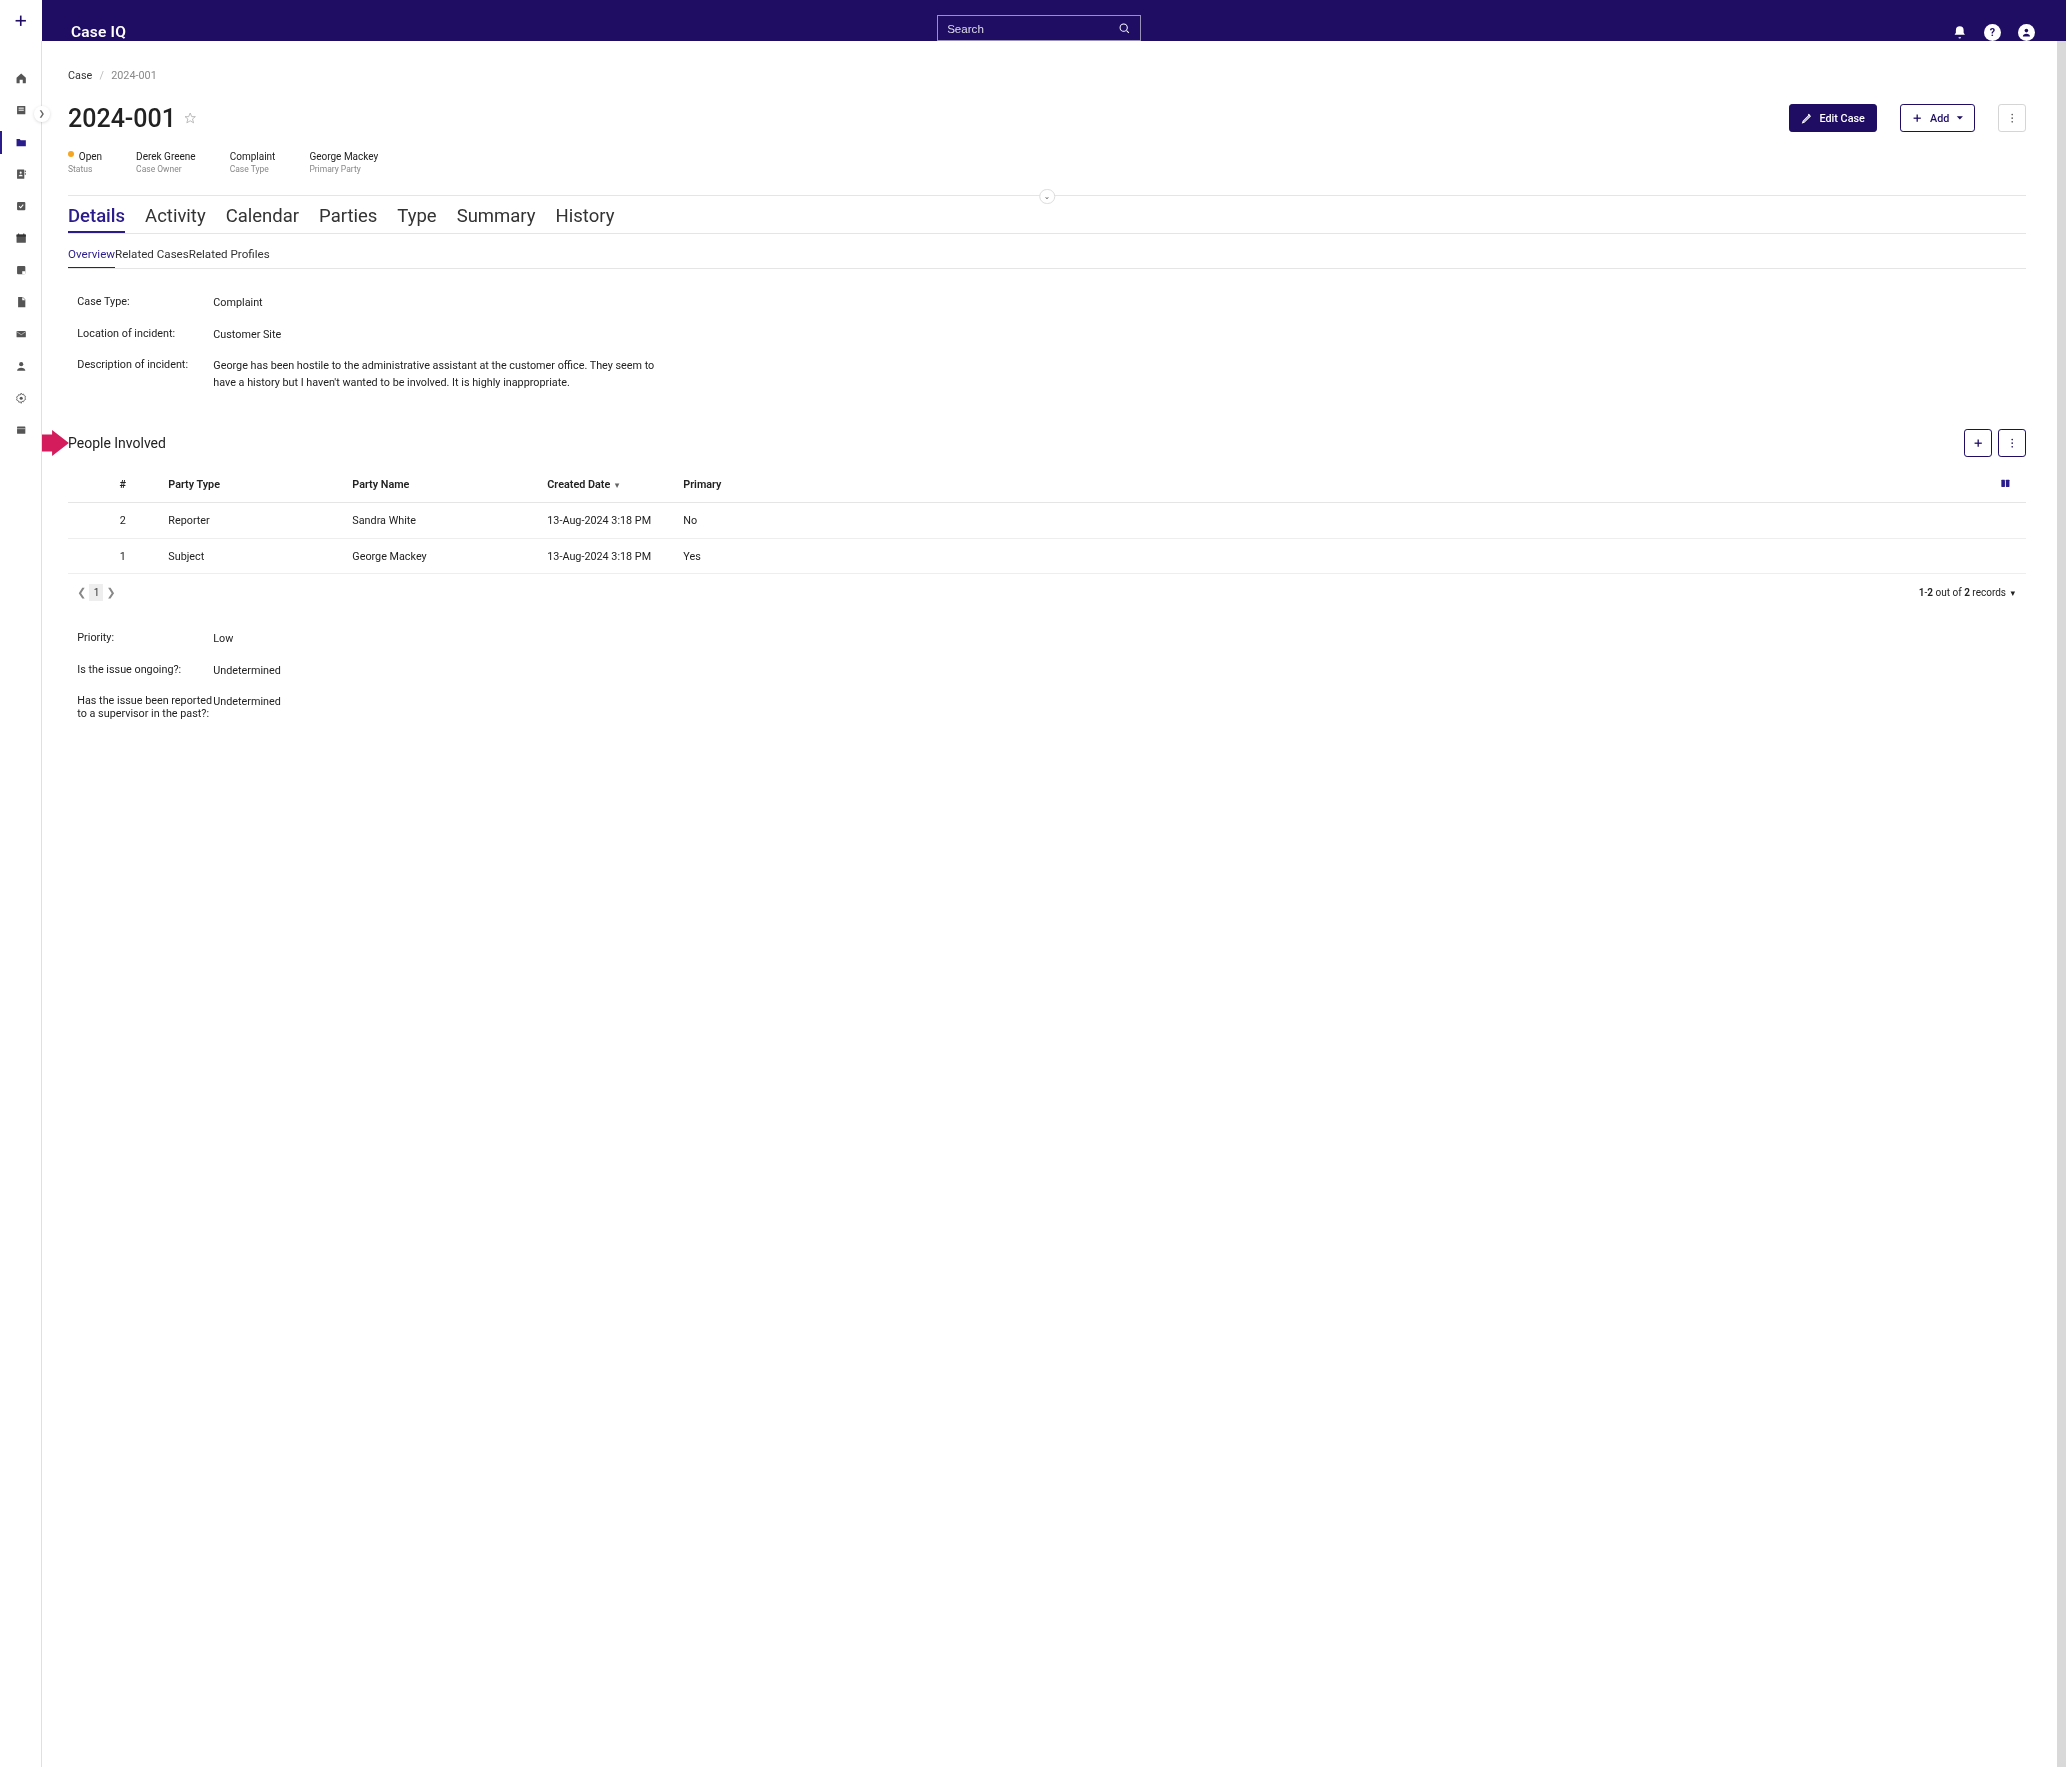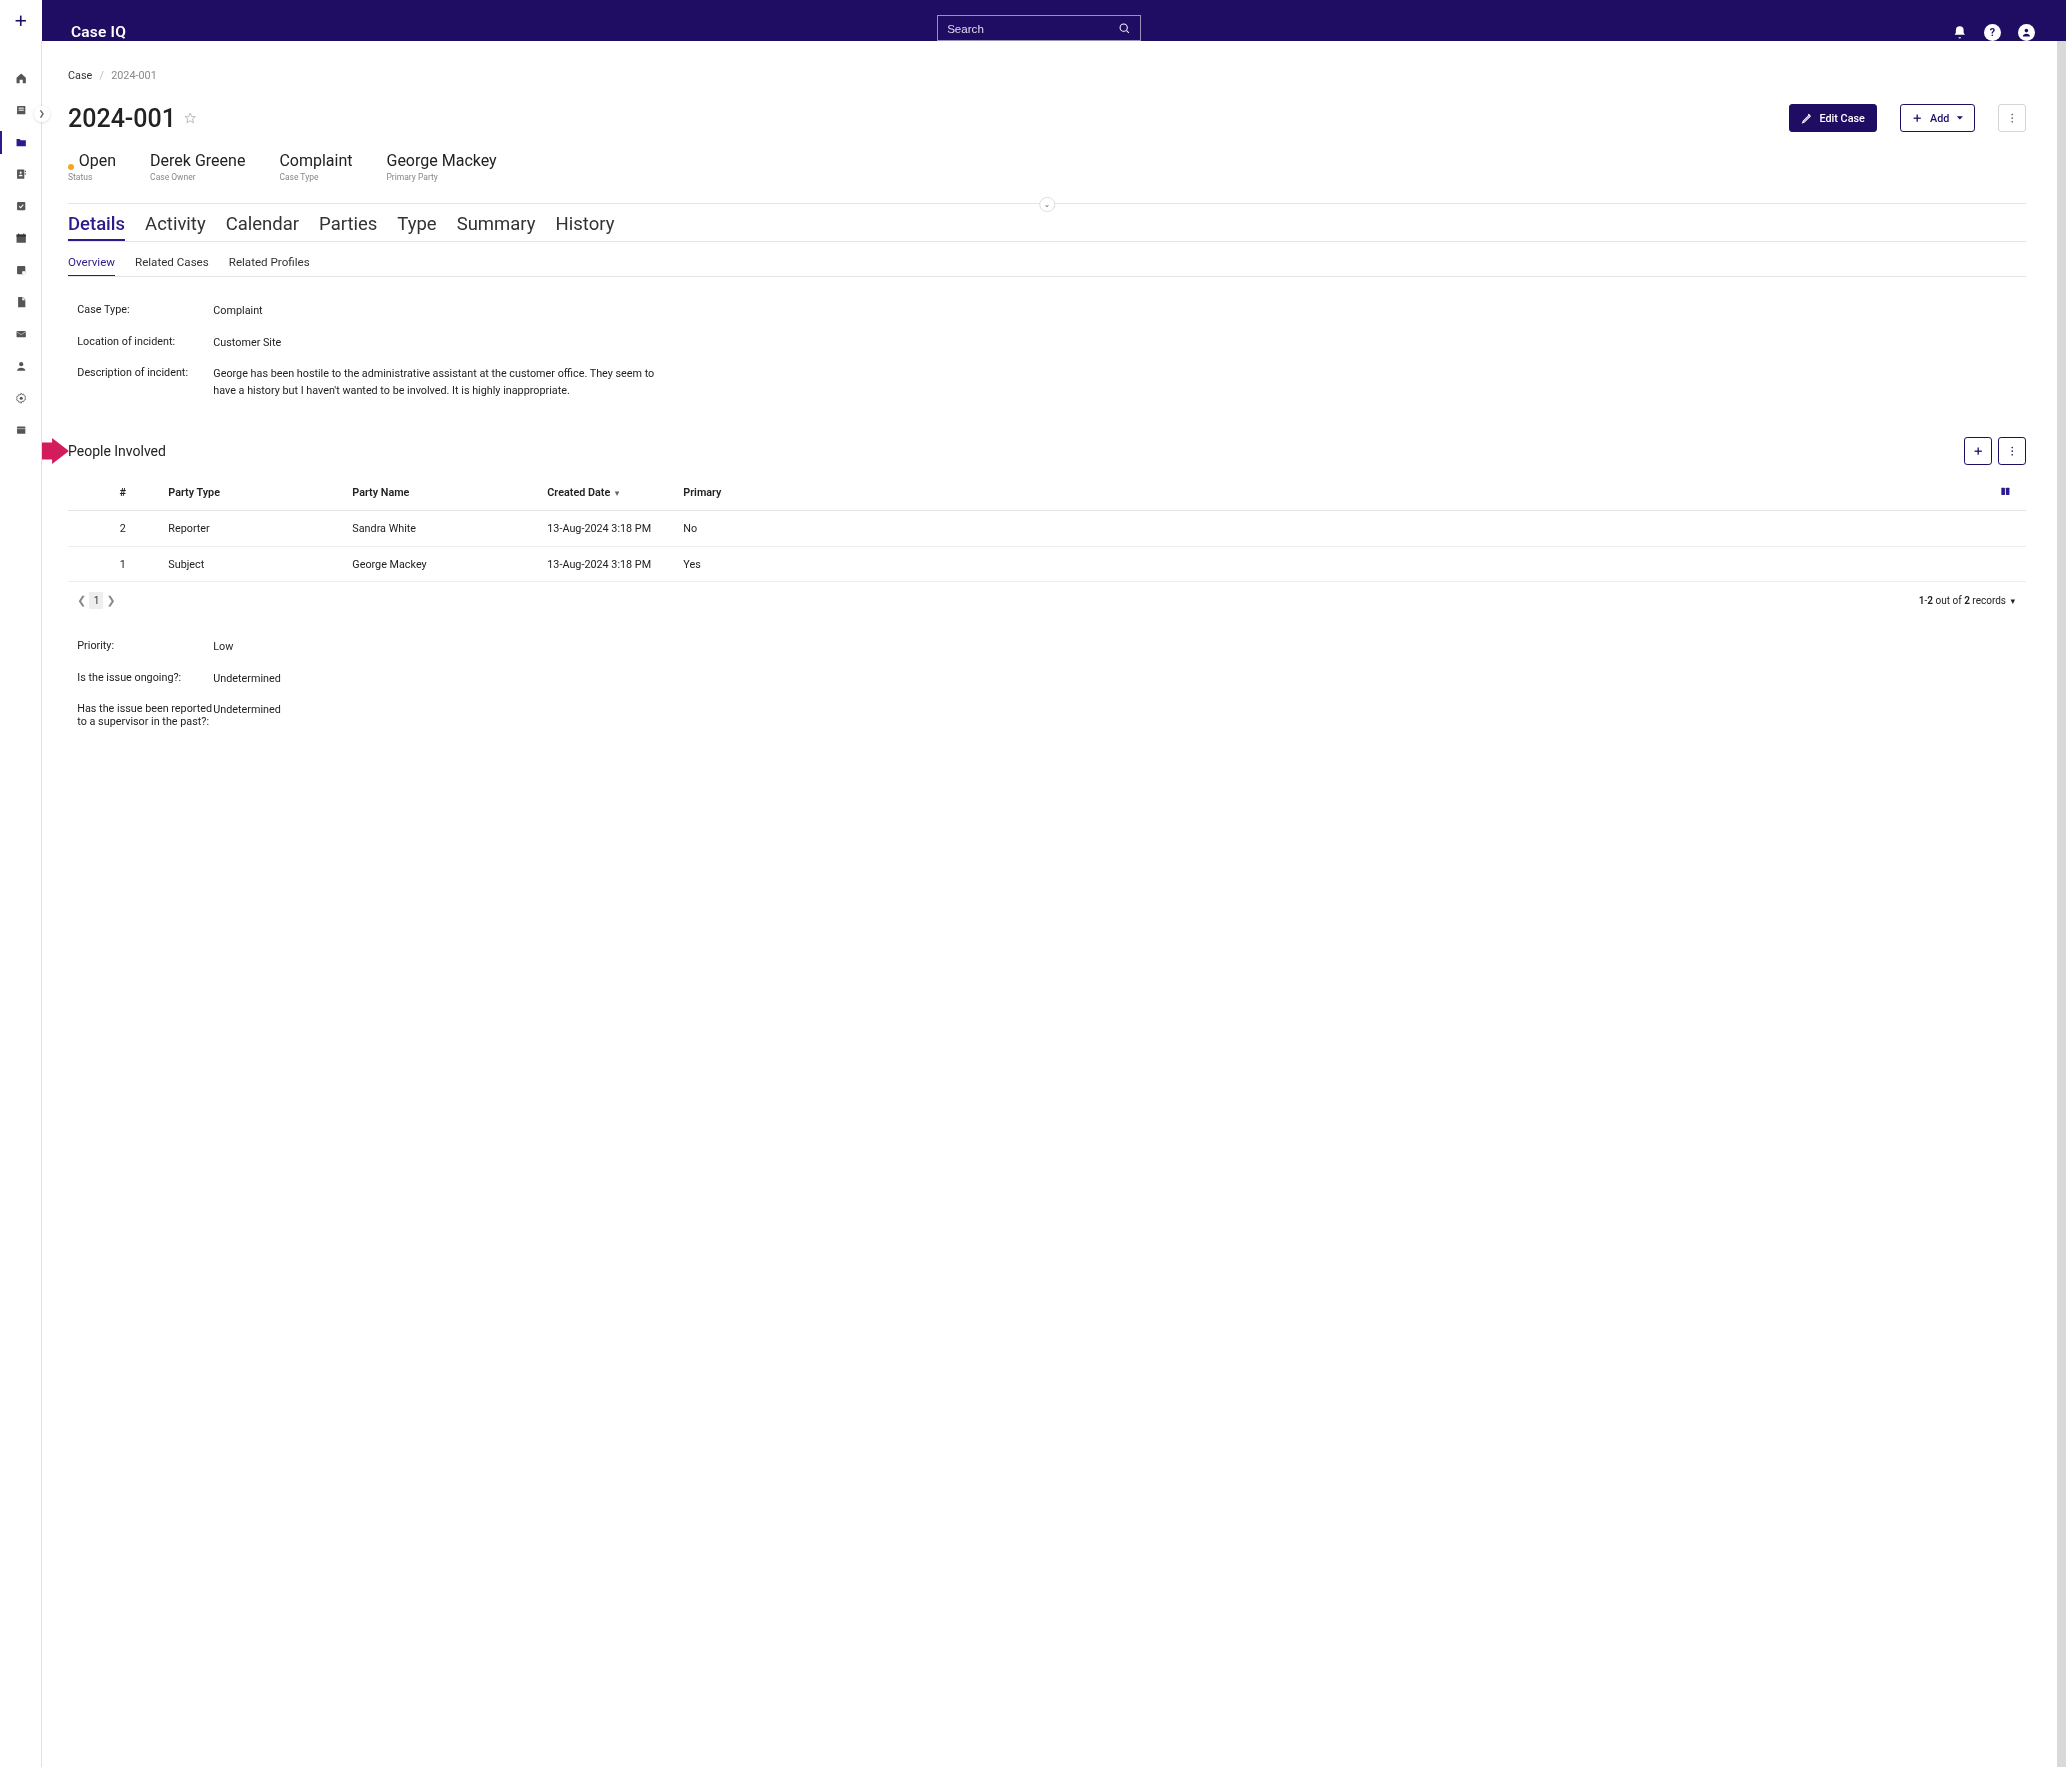--- a/index.html
+++ b/index.html
@@ -118,21 +118,21 @@
 }
 .btn-solid { background: #1e0d63; color: #fff; border: 0.8px solid #1e0d63;}
 .btn-outline { background: #fff; color: #1e0d63; border: 0.8px solid #1e0d63;}
 .btn-icon-outline {
   width:28px; height:28px; border-radius:3.1px; border:0.8px solid #d5d5d5;
   display:flex; align-items:center; justify-content:center; background:#fff; color:#555; cursor:pointer;
 }
 
 .meta-row { display: flex; gap: 34px; margin-bottom: 21.6px;}
 .meta-item { display: flex; flex-direction: column; }
-.meta-value { font-size: 16px; color:#222; display:flex; align-items:flex-end; gap:4.6px;}
+.meta-value { font-size: 10px; color:#222; display:flex; align-items:flex-start; gap:4.6px;}
 .meta-label { font-size: 8.5px; color: #888; margin-top:1.5px;}
 .status-dot { width:6.2px; height:6.2px; border-radius:50%; background:#f5a623; display:inline-block;}
 
 .divider-wrap { border-top: 0.8px solid #e5e5e5; position: relative; margin-bottom: 9.3px;}
 .divider-toggle {
   position: absolute; left: 50%; top: -7.7px; transform: translateX(-50%);
   width: 15.5px; height:15.5px; border-radius:50%; background:#fff; border:0.8px solid #ddd;
   display:flex;align-items:center;justify-content:center; font-size:7.7px; color:#666;
 }
 .mandatory-note { font-size: 8.5px; color: #999; margin-bottom: 21.6px;}
@@ -140,21 +140,21 @@
 .tabs-primary {
   display:flex; gap: 20px; border-bottom:0.8px solid #e5e5e5; margin-bottom:12.4px;
 }
 .tabs-primary .tab {
   font-size: 18.5px; font-weight:400; color:#333; padding-bottom:4px; cursor:pointer;
   border-bottom: 2.3px solid transparent;
 }
 .tabs-primary .tab.active { color:#2b1c8c; border-bottom-color:#2b1c8c; font-weight:500;}
 
 .tabs-secondary {
-  display:flex; gap:20px; border-bottom:0.8px solid #e5e5e5; margin-bottom:18.5px;
+  display:flex; border-bottom:0.8px solid #e5e5e5; margin-bottom:18.5px;
 }
 .tabs-secondary .tab2 {
   font-size:11.6px; color:#333; padding-bottom:6.2px; cursor:pointer;
   border-bottom:1.5px solid transparent;
 }
 .tabs-secondary .tab2.active { color:#2b1c8c; border-bottom-color:#2b1c8c;}
 
 .field-row { display:flex; padding: 7.7px 0 7.7px 9.3px; align-items:flex-start; }
 .field-label { width: 136px; font-size:10.8px; color:#222; flex-shrink:0;}
 .field-value { font-size:10.8px; color:#222; max-width: 464px; line-height:1.5;}

